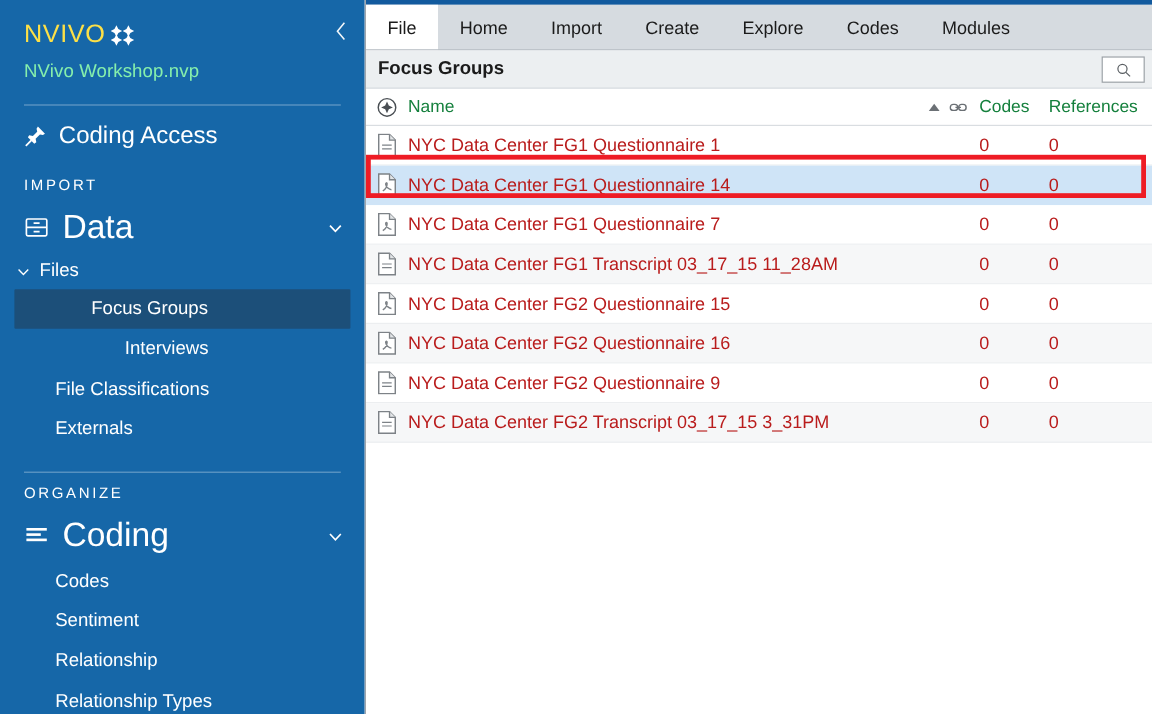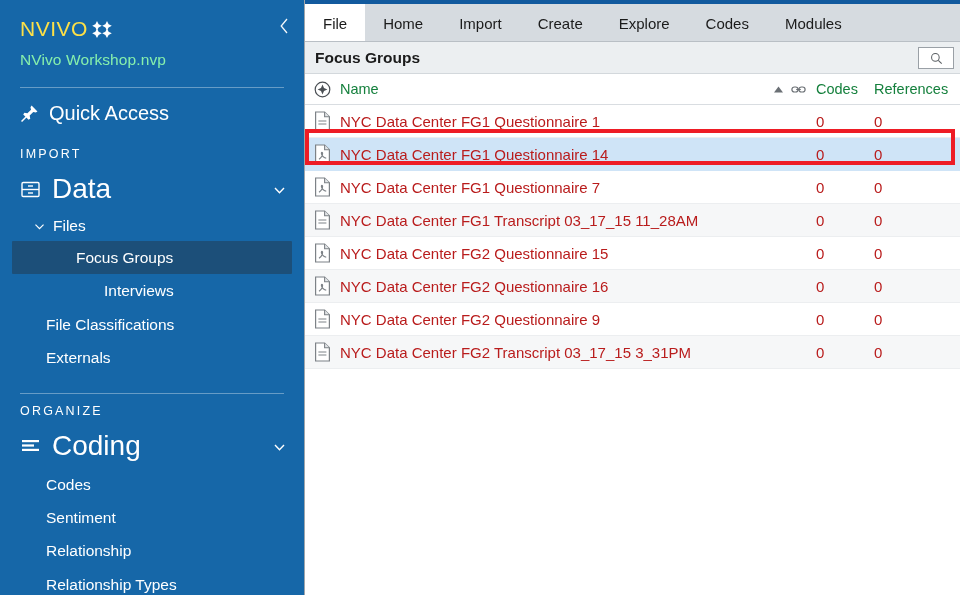--- a/index.html
+++ b/index.html
@@ -55,21 +55,21 @@
     cursor: pointer;
   }
   .grp-row .gname { font-size: 28px; font-weight: 400; }
   .grp-ico { width: 21px; height: 21px; display: block; flex: 0 0 21px; }
   .grp-chev {
     position: absolute; right: 18px; top: 50%; transform: translateY(-50%);
     width: 13px; height: 13px;
   }
   .sub-row {
     display: flex; align-items: center; gap: 8px;
-    font-size: 15.5px; padding: 6px 20px 6px 34px;
+    font-size: 15.5px; padding: 6px 20px 6px 14px;
     cursor: pointer;
   }
   .sub-chev { width: 11px; height: 11px; display:block; }
   .leaf-row {
     font-size: 15.5px; padding: 7px 20px 7px 46px;
     cursor: pointer; line-height: 1.25;
   }
   .leaf-row.sel {
     background: #1c4f79; padding-left: 64px; margin: 0 12px 0 12px;
     border-radius: 1px;
@@ -176,21 +176,21 @@
       <div class="proj-name">NVivo Workshop.nvp</div>
     </div>
 
     <div class="sb-divider"></div>
 
     <div class="quick-access">
       <svg class="pin-ico" viewBox="0 0 20 20">
         <path d="M12.2 1.6 L18.4 7.8 L16.6 9.0 L14.0 8.4 L10.2 12.2 L10.8 15.4 L9.0 16.6 L3.4 11.0 L4.6 9.2 L7.8 9.8 L11.6 6.0 L11.0 3.4 Z" fill="#ffffff"></path>
         <path d="M6.6 13.4 L1.6 18.4" stroke="#ffffff" stroke-width="1.6" fill="none"></path>
       </svg>
-      <span>Quick Access</span>
+      <span>Coding Access</span>
     </div>
 
     <div class="sec-label">IMPORT</div>
 
     <div class="grp-row">
       <svg class="grp-ico" viewBox="0 0 21 21">
         <rect x="2" y="3.5" width="17" height="14" rx="1.2" stroke="#ffffff" stroke-width="1.4" fill="none"></rect>
         <line x1="2" y1="10.5" x2="19" y2="10.5" stroke="#ffffff" stroke-width="1.4"></line>
         <line x1="8" y1="7" x2="13" y2="7" stroke="#ffffff" stroke-width="1.4"></line>
         <line x1="8" y1="14" x2="13" y2="14" stroke="#ffffff" stroke-width="1.4"></line>

